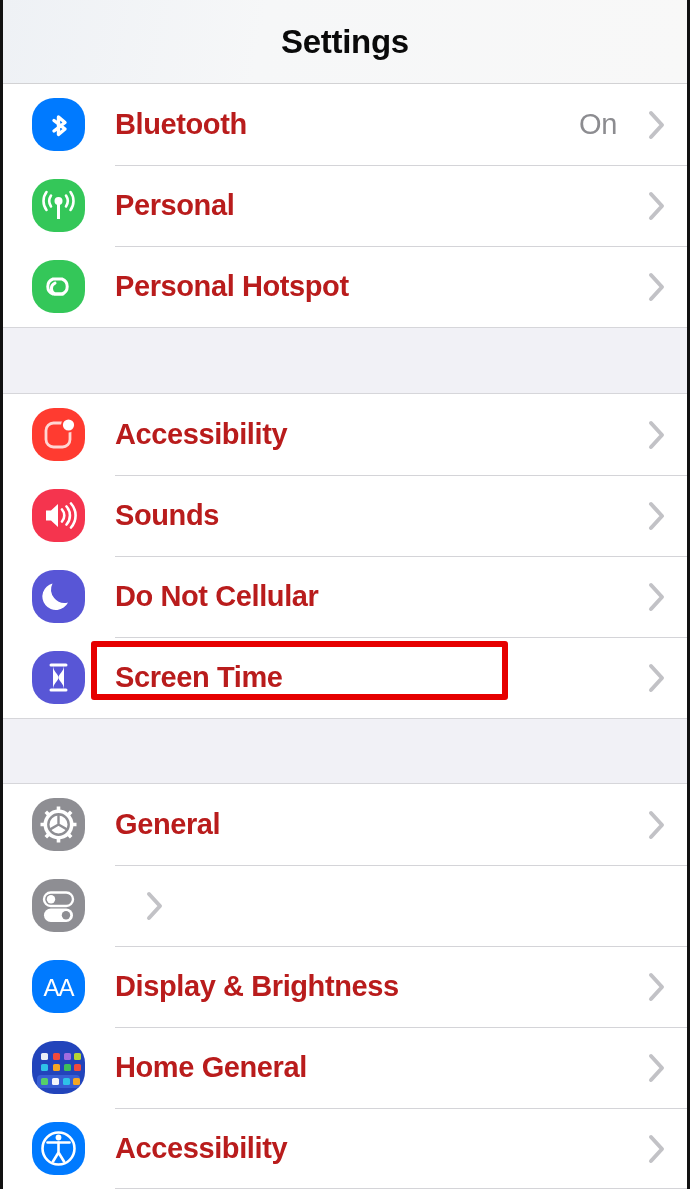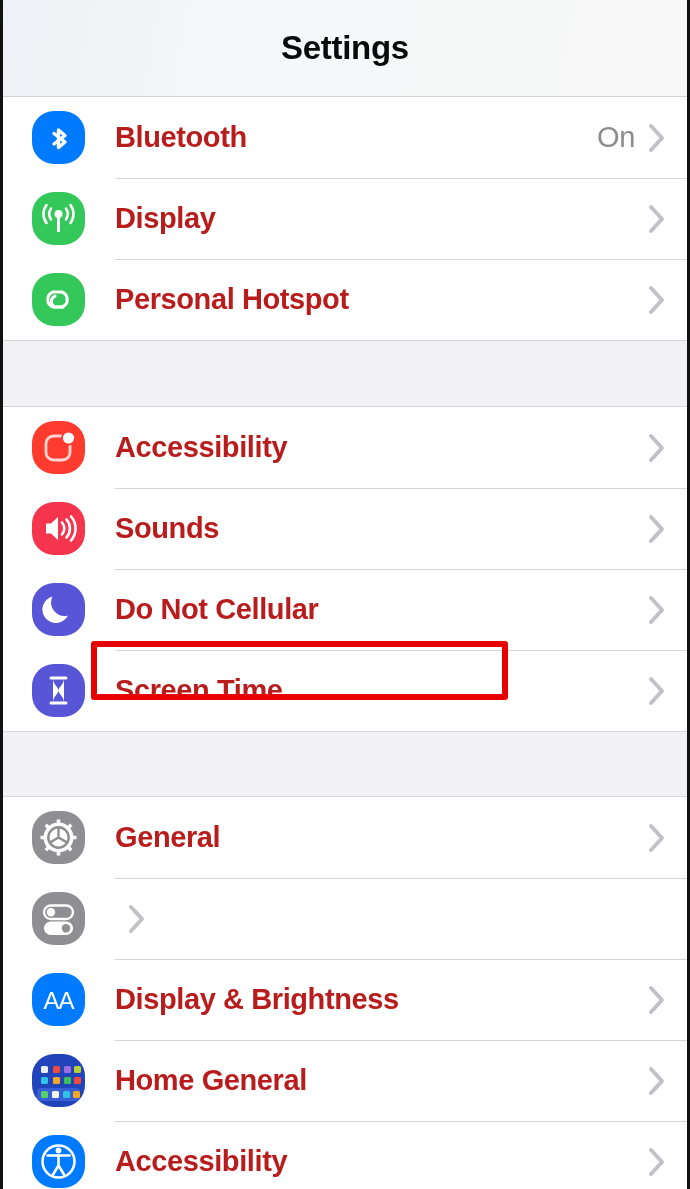--- a/index.html
+++ b/index.html
@@ -19,21 +19,21 @@
     overflow: hidden;
     background: #ffffff;
     box-sizing: border-box;
     border-left: 3px solid #111111;
     border-right: 3px solid #111111;
   }
 
   
   .nav-header {
     position: relative;
-    height: 97px;
+    height: 84px;
     background: linear-gradient(100deg, #eef1f5 0%, #f6f7f8 38%, #f8f8f8 100%);
     border-bottom: 1px solid #d2d2d4;
     display: flex;
     align-items: center;
     justify-content: center;
     box-sizing: border-box;
   }
   .nav-title {
     font-size: 33px;
     font-weight: bold;
@@ -89,20 +89,21 @@
     flex: 1 1 auto;
     font-size: 29px;
     font-weight: bold;
     color: #b91c1c;
     letter-spacing: -0.4px;
     line-height: 1;
   }
   .row-value {
     font-size: 29px;
     color: #8c8c90;
+    margin-right: 18px;
     letter-spacing: -0.3px;
   }
   .chev {
     width: 44px;
     display: flex;
     align-items: center;
     justify-content: center;
     flex: 0 0 44px;
     margin-right: 8px;
   }
@@ -173,21 +174,21 @@
             <rect width="53" height="53" rx="13" fill="#34c759"></rect>
             <circle cx="26.5" cy="22" r="4" fill="#ffffff"></circle>
             <rect x="25" y="23" width="3" height="17" fill="#ffffff"></rect>
             <path d="M19 16.5 a10 10 0 0 0 0 11" fill="none" stroke="#ffffff" stroke-width="2.6" stroke-linecap="round"></path>
             <path d="M34 16.5 a10 10 0 0 1 0 11" fill="none" stroke="#ffffff" stroke-width="2.6" stroke-linecap="round"></path>
             <path d="M14.5 13 a15 15 0 0 0 0 18" fill="none" stroke="#ffffff" stroke-width="2.6" stroke-linecap="round"></path>
             <path d="M38.5 13 a15 15 0 0 1 0 18" fill="none" stroke="#ffffff" stroke-width="2.6" stroke-linecap="round"></path>
           </svg>
         </span>
       </div>
-      <div class="row-label">Display</div>
+      <div class="row-label">Personal</div>
       <div class="row-value"></div>
       <div class="chev">
         <svg width="18" height="30" viewBox="0 0 18 30">
           <path d="M3 3 L14 15 L3 27" fill="none" stroke="#c2c2c6" stroke-width="4" stroke-linecap="round" stroke-linejoin="round"></path>
         </svg>
       </div>
     </div>
 
     <div class="row">
       <div class="sep"></div>

